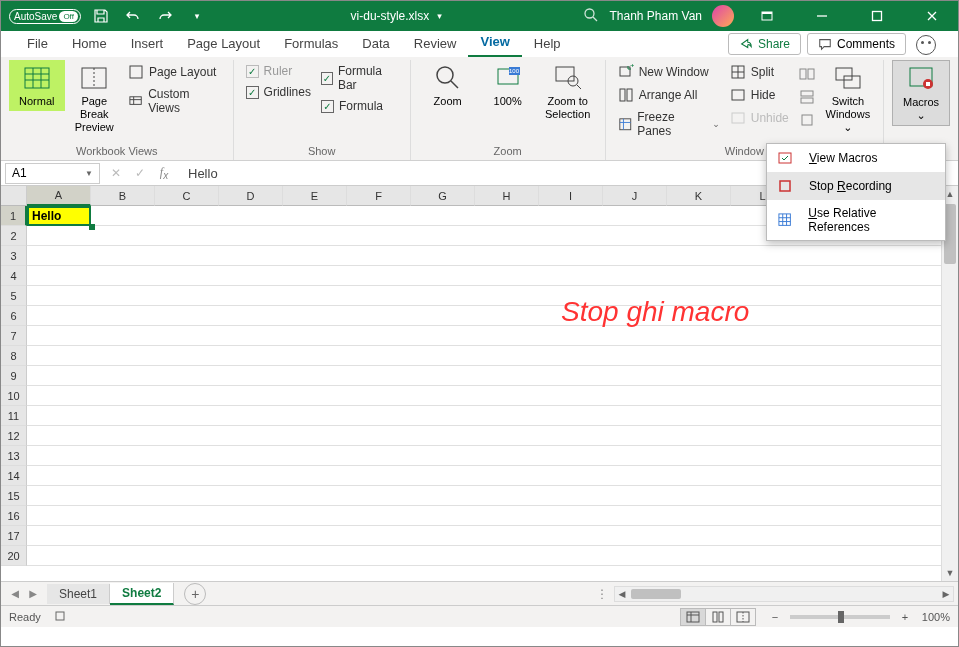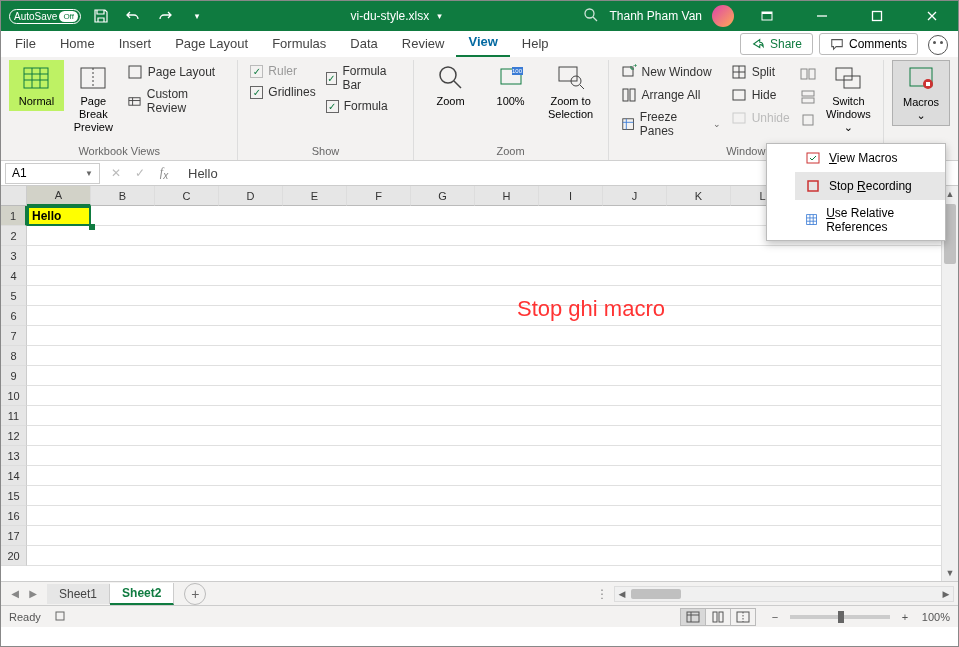--- a/index.html
+++ b/index.html
@@ -14,21 +14,21 @@
 .autosave-pill span.label { font-size:10px; padding:0 2px; }
 .autosave-pill span.off { background:#fff; color:#0f7b40; border-radius:8px; font-size:8px; padding:1px 4px; }
 .qat-btn { width:24px; height:24px; display:flex; align-items:center; justify-content:center; cursor:pointer; }
 .qat-btn svg { width:16px; height:16px; }
 .win-btn { width:45px; height:30px; display:flex; align-items:center; justify-content:center; cursor:pointer; }
 .win-btn svg { width:12px; height:12px; }
 .avatar { width:22px; height:22px; border-radius:50%; background:linear-gradient(135deg,#d4a,#fa5); }
 .search-ic { opacity:.8; }
 
 
-.tabs { height:26px; background:#fff; display:flex; align-items:flex-end; border-bottom:0; padding:0 2px; }
+.tabs { height:26px; background:#fff; display:flex; align-items:flex-end; border-bottom:0; padding:0 14px; }
 .tab { padding:4px 12px 6px; font-size:13px; color:#444; cursor:pointer; }
 .tab.active { color:#0369a1; font-weight:600; border-bottom:2px solid #0f7b40; }
 .tabs .spacer { flex:1; }
 .share-btn, .comments-btn { border:1px solid #bbb; border-radius:3px; padding:3px 10px; font-size:12px; display:flex; align-items:center; gap:5px; cursor:pointer; margin-right:6px; margin-bottom:2px; }
 .share-btn { color:#0f7b40; }
 .smile { width:20px; height:20px; border:1.5px solid #555; border-radius:50%; position:relative; margin:0 8px 2px 4px; cursor:pointer; }
 .smile::before,.smile::after{content:"";position:absolute;width:3px;height:3px;background:#555;border-radius:50%;top:5px;}
 .smile::before{left:4px;}.smile::after{right:4px;}
 
 
@@ -87,27 +87,27 @@
 .status { height:22px; background:#f3f2f1; border-top:1px solid #ccc; display:flex; align-items:center; padding:0 8px; font-size:11px; color:#555; }
 .status .sp { flex:1; }
 .view-btns { display:flex; gap:0; margin-right:12px; }
 .view-btns div { width:26px; height:18px; border:1px solid #bbb; display:flex; align-items:center; justify-content:center; cursor:pointer; margin-left:-1px; }
 .zoom-slider { width:100px; height:4px; background:#ccc; margin:0 8px; position:relative; }
 .zoom-slider .th { position:absolute; left:48px; top:-4px; width:6px; height:12px; background:#666; }
 .zoom-pm { width:14px; text-align:center; cursor:pointer; }
 
 
 .macros-menu { position:absolute; top:142px; right:12px; width:180px; background:#fff; border:1px solid #bbb; box-shadow:0 3px 8px rgba(0,0,0,.25); z-index:50; }
-.macros-menu .mi { display:flex; align-items:center; gap:8px; padding:6px 10px; font-size:12px; cursor:pointer;margin-left:28px; }
+.macros-menu .mi { display:flex; align-items:center; gap:16px; padding:6px 10px; font-size:12px; cursor:pointer; }
 .macros-menu .mi:hover,.macros-menu .mi.hov { background:#e6e6e6; }
 .macros-menu .ic { width:16px; height:16px; display:flex; align-items:center; justify-content:center; }
 .macros-menu u { text-decoration:underline; }
 
 
-.anno-text { position:absolute; left:516px; top:295px; color:#ff3333; font-size:22px; font-family:Arial; z-index:40; }
+.anno-text { position:absolute; left:560px; top:295px; color:#ff3333; font-size:28px; font-family:Arial; z-index:40;font-style:italic; }
 .anno-line { position:absolute; z-index:39; pointer-events:none; }
 
 .macros-btn-active { background:#dcdcdc; border:1px solid #b0b0b0; }
 </style>
 </head>
 <body>
 
 <div class="titlebar">
   <div class="left">
     <div class="autosave-pill">
@@ -218,21 +218,21 @@
             </span>
             <span>Page Layout</span>
           </div>
         <div class="sm-item">
             <span class="ic">
               <svg viewBox="0 0 16 16">
                 <rect x="2" y="4" width="12" height="8" fill="none" stroke="#444"></rect>
                 <path d="M2 7h12M6 4v8" stroke="#444"></path>
               </svg>
             </span>
-            <span>Custom Review</span>
+            <span>Custom Views</span>
           </div>
       </div>
     </div>
     <div class="label">Workbook Views</div>
   </div>
 
   <div class="rgroup">
     <div class="body">
       <div class="stack-col">
         <div class="sm-item" style="color:#999">

